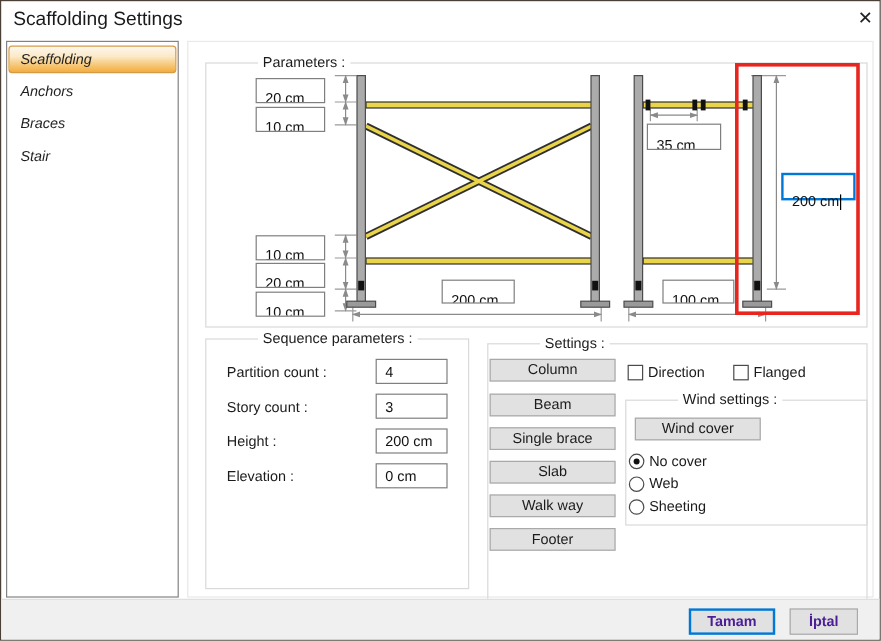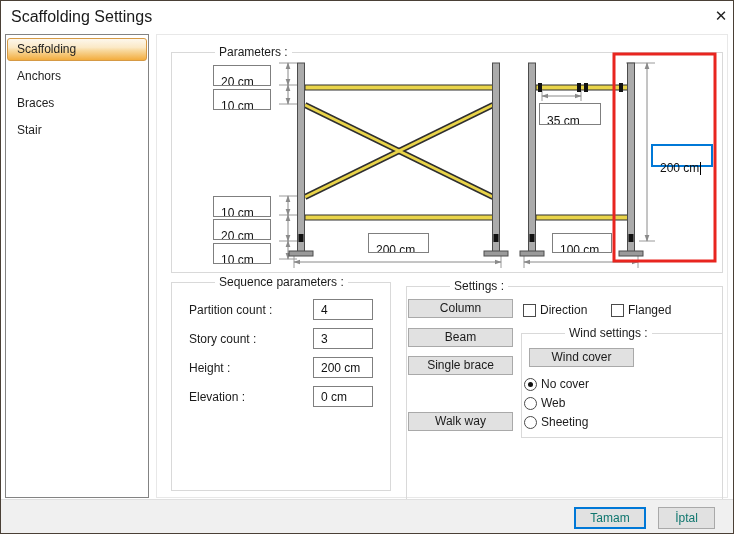--- a/index.html
+++ b/index.html
@@ -11,21 +11,21 @@
     font-size:12px; color:#1b1b1b;
   }
   .title { position:absolute; left:10px; top:7px; font-size:16px; color:#1a1a1a; }
   .close-x { position:absolute; left:710px; top:5px; width:20px; height:20px;
     font-size:15px; line-height:20px; text-align:center; color:#222; cursor:default; }
 
   
   .sidebar { position:absolute; left:4px; top:33px; width:144px; height:464px;
     background:#fff; border:1px solid #838383; padding-top:3px; }
   .nav-item { position:relative; height:23px; margin:0 1px 4px 1px; line-height:21px;
-    padding-left:9px; border:1px solid transparent; border-radius:3px; color:#1f1f1f; }
+    padding-left:9px; border:1px solid transparent; border-radius:3px; color:#1f1f1f;font-style:italic; }
   .nav-item.selected {
     border:1px solid #d69a45;
     background:linear-gradient(to bottom,#fdf7ec 0%,#fbe9c6 40%,#f8d89d 55%,#f3ad3e 100%);
   }
 
   .main-panel { position:absolute; left:155px; top:33px; width:572px; height:464px;
     background:#fff; border:1px solid #e8e8e8; }
 
   
   .group { position:absolute; border:1px solid #d9d9d9; }
@@ -55,21 +55,21 @@
   .check-row, .radio-row { position:absolute; display:flex; align-items:center; gap:4px; }
   .check-box { width:13px; height:13px; border:1px solid #4a4a4a; background:#fff; }
   .radio-circle { width:13px; height:13px; border:1px solid #4a4a4a; border-radius:50%;
     background:#fff; position:relative; }
   .radio-circle.on::after { content:""; position:absolute; left:3px; top:3px;
     width:5px; height:5px; border-radius:50%; background:#111; }
 
   .footer { position:absolute; left:0; top:498px; width:100%; height:35px;
     background:#f0f0f0; border-top:1px solid #dfdfdf; }
   .footer-btn { position:absolute; background:#e1e1e1; font-size:12px;
-    font-family:"Liberation Sans",sans-serif; text-align:center; color:#0f766e; }
+    font-family:"Liberation Sans",sans-serif; text-align:center; color:#4c1d95;font-weight:bold; }
   .footer-btn.default { border:2px solid #0078d7; line-height:18px; }
   .footer-btn.normal { border:1px solid #a9a9a9; line-height:19px; }
 </style>
 </head>
 <body>
 
 <div class="window">
 
   <div class="title">Scaffolding Settings</div>
   <div class="close-x">✕</div>
@@ -194,21 +194,23 @@
   <div class="field-label" style="left:188px;top:331px">Story count :</div>
   <input class="seq-input" style="left: 312px; top: 327px;" readonly="" value="3">
   <div class="field-label" style="left:188px;top:360px">Height :</div>
   <input class="seq-input" style="left: 312px; top: 356px;" readonly="" value="200 cm">
   <div class="field-label" style="left:188px;top:389px">Elevation :</div>
   <input class="seq-input" style="left: 312px; top: 385px;" readonly="" value="0 cm">
 
   <button class="btn" style="left:407px;top:298px;width:105px;height:19px">Column</button>
   <button class="btn" style="left:407px;top:327px;width:105px;height:19px">Beam</button>
   <button class="btn" style="left:407px;top:355px;width:105px;height:19px">Single brace</button>
+  <button class="btn" style="left:407px;top:383px;width:105px;height:19px">Slab</button>
   <button class="btn" style="left:407px;top:411px;width:105px;height:19px">Walk way</button>
+  <button class="btn" style="left:407px;top:439px;width:105px;height:19px">Footer</button>
 
   <div class="check-row" style="left:522px;top:302px">
     <span class="check-box"></span>
     <span>Direction</span>
   </div>
   <div class="check-row" style="left:610px;top:302px">
     <span class="check-box"></span>
     <span>Flanged</span>
   </div>
 

